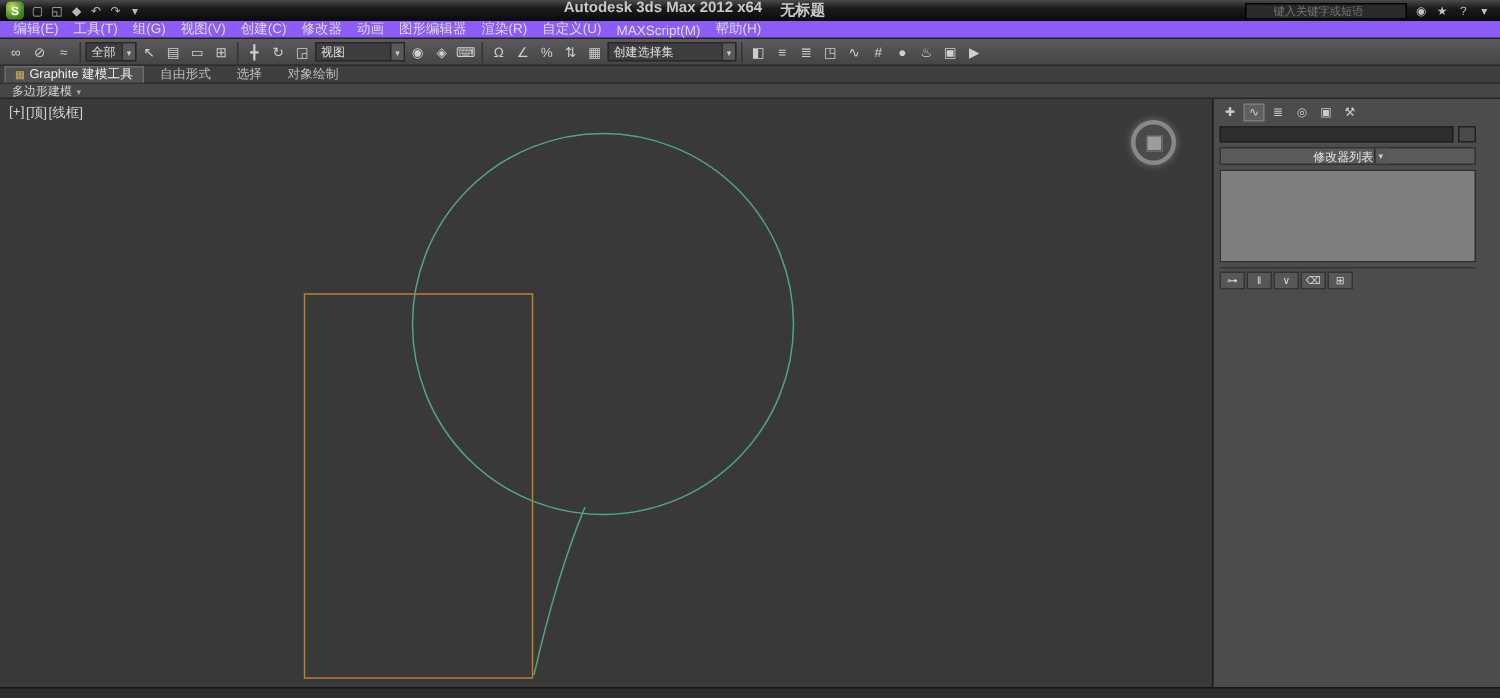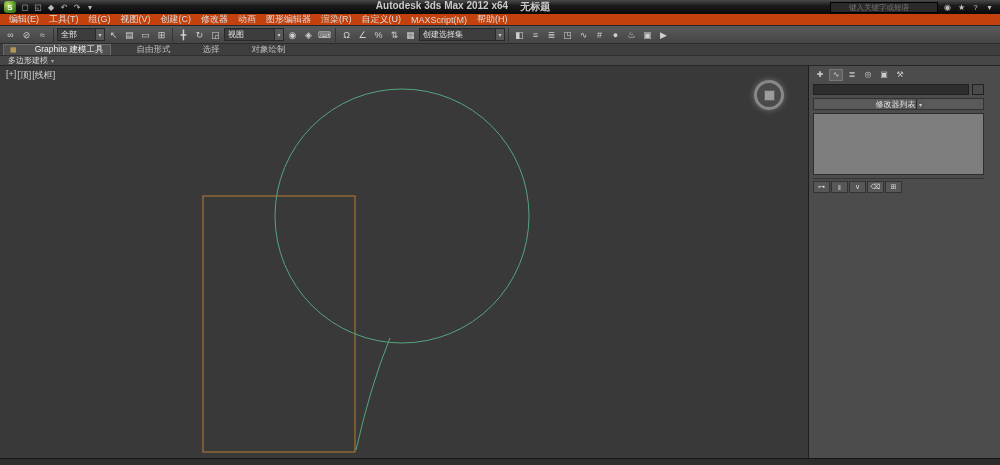--- a/index.html
+++ b/index.html
@@ -8,34 +8,34 @@
 
   
   .titlebar { height:14px; background:linear-gradient(#4a4a4a,#1b1b1b 40%,#0a0a0a); display:flex; align-items:center; padding:0 4px; gap:3px; }
   .app-logo { width:12px; height:12px; border-radius:3px; background:radial-gradient(circle at 35% 30%, #b8e05a, #3f7d1e 70%); color:#fff; font-weight:bold; font-size:8px; display:flex; align-items:center; justify-content:center; flex:0 0 auto; }
   .qicon { width:12px; height:12px; font-size:8px; color:#b8b8b8; display:flex; align-items:center; justify-content:center; }
   .tb-center { flex:1; display:flex; justify-content:center; gap:12px; color:#c9c9c9; font-size:10px; white-space:nowrap;font-weight:bold; }
   .search-box { width:108px; height:11px; background:#2a2a2a; border:1px solid #000; color:#9a9a9a; font-size:7.5px; padding:0 18px; font-family:"Liberation Sans", sans-serif; }
   .ticon { width:13px; height:12px; font-size:8px; color:#c0c0c0; display:flex; align-items:center; justify-content:center; }
 
   
-  .menubar { height:12px; background:#c2410c; border-bottom:1px solid #242424; display:flex; align-items:center; padding-left:4px; }
+  .menubar { height:12px; background:#8b5cf6; border-bottom:1px solid #242424; display:flex; align-items:center; padding-left:4px; }
   .menu-item { padding:0 5px; font-size:9px; color:#dcdcdc; white-space:nowrap; }
 
   
   .toolbar { height:18px; background:linear-gradient(#5a5a5a,#454545); border-bottom:1px solid #2c2c2c; display:flex; align-items:center; padding:0 3px; gap:1px; }
   .tb-group { display:flex; gap:1px; }
   .tb-icon { width:15px; height:15px; display:flex; align-items:center; justify-content:center; font-size:9px; color:#cfcfcf; border:1px solid transparent; }
   .tb-sep { width:1px; height:14px; background:#343434; margin:0 2px; flex:0 0 auto; }
   .tb-dd { height:13px; background:#3d3d3d; border:1px solid #282828; display:flex; align-items:center; justify-content:space-between; font-size:8px; color:#e0e0e0; padding-left:3px; flex:0 0 auto; }
   .dd-arrow { width:9px; height:100%; background:#585858; border-left:1px solid #2a2a2a; font-size:6px; color:#ccc; display:flex; align-items:center; justify-content:center; }
 
   
   .ribbon-tabs { height:12px; background:#3e3e3e; border-bottom:1px solid #2f2f2f; display:flex; align-items:stretch; padding-left:3px; gap:2px; }
-  .rtab { display:flex; align-items:center; gap:18px; padding:0 6px; font-size:8.5px; color:#bdbdbd; white-space:nowrap; }
+  .rtab { display:flex; align-items:center; gap:3px; padding:0 6px; font-size:8.5px; color:#bdbdbd; white-space:nowrap; }
   .rtab.active { background:#505050; border:1px solid #6a6a6a; border-bottom:none; color:#f0f0f0; }
   .rtab-ic { font-size:7px; color:#d8b25a; }
   .ribbon-panelrow { height:10px; background:#464646; border-bottom:1px solid #262626; display:flex; align-items:center; gap:3px; padding-left:8px; font-size:8px; color:#cfcfcf; }
   .rp-arrow { font-size:6px; color:#aaa; }
 
   
   .content { display:flex; height:392px; }
   .viewport { position:relative; width:809px; height:392px; background:#393939; border-right:1px solid #1d1d1d; flex:0 0 auto; }
   .vp-label { position:absolute; top:3px; left:6px; display:flex; gap:1px; font-size:9px; color:#d4d4d4; z-index:2; }
   .vp-seg { cursor:default; }
@@ -104,21 +104,21 @@
   </div>
 
 <div class="toolbar">
   <div class="tb-group">
 
   <span class="tb-icon">∞</span>
       <span class="tb-icon">⊘</span>
       <span class="tb-icon">≈</span>
     </div>
   <span class="tb-sep"></span>
-  <div class="tb-dd" style="width:48px">
+  <div class="tb-dd" style="width:34px">
     <span>全部</span>
     <span class="dd-arrow">▾</span>
   </div>
   <div class="tb-group">
 
   <span class="tb-icon">↖</span>
       <span class="tb-icon">▤</span>
       <span class="tb-icon">▭</span>
       <span class="tb-icon">⊞</span>
     </div>

